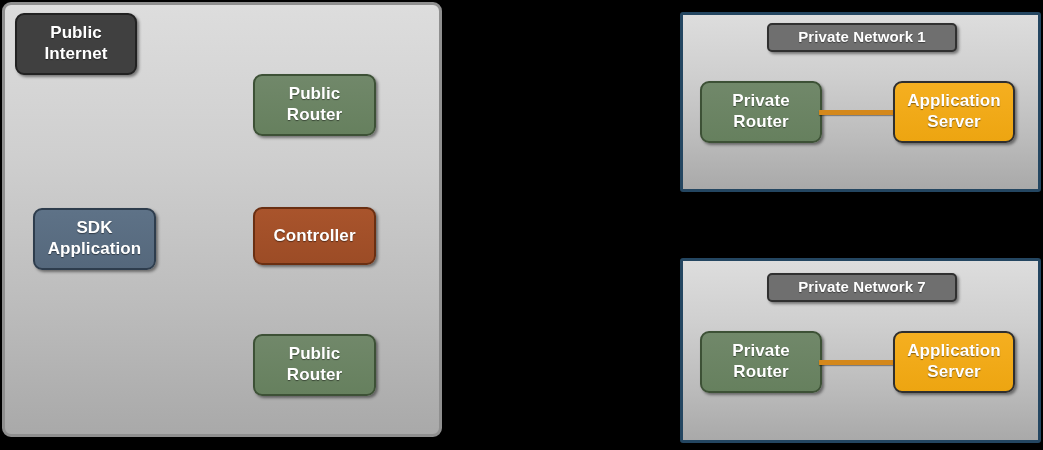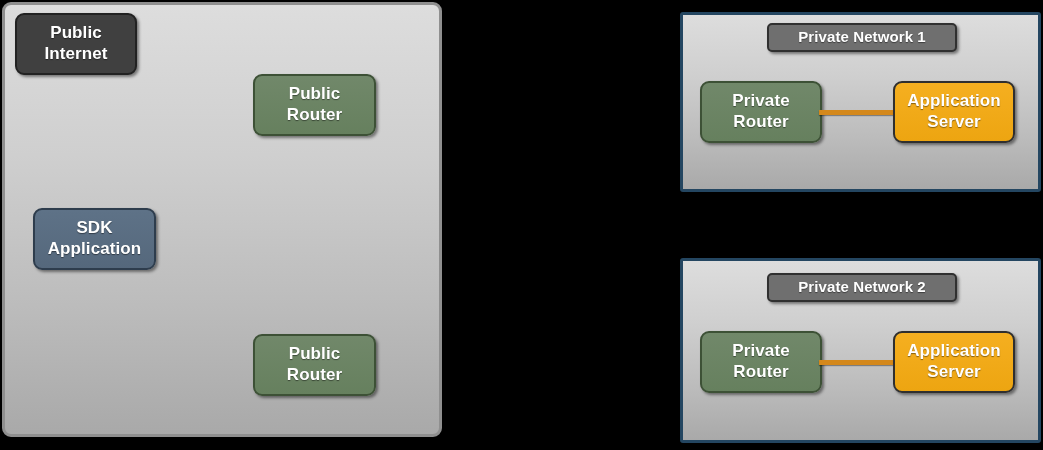--- a/index.html
+++ b/index.html
@@ -99,20 +99,21 @@
 
     <div class="node node-internet" style="left:10px; top:8px; width:122px; height:62px;">Public
 Internet</div>
 
     <div class="node node-router" style="left:248px; top:69px; width:123px; height:62px;">Public
 Router</div>
 
     <div class="node node-sdk" style="left:28px; top:203px; width:123px; height:62px;">SDK
 Application</div>
 
+    <div class="node node-controller" style="left:248px; top:202px; width:123px; height:58px;">Controller</div>
 
     <div class="node node-router" style="left:248px; top:329px; width:123px; height:62px;">Public
 Router</div>
 
   </div>
 
   <div class="panel panel-private panel-private-1">
 
     <div class="node node-netlabel" style="left:84px; top:8px; width:190px; height:29px;">Private Network 1</div>
 
@@ -121,21 +122,21 @@
 
     <div class="link" style="left:136px; top:95px; width:78px;"></div>
 
     <div class="node node-appserver" style="left:210px; top:66px; width:122px; height:62px;">Application
 Server</div>
 
   </div>
 
   <div class="panel panel-private panel-private-2">
 
-    <div class="node node-netlabel" style="left:84px; top:12px; width:190px; height:29px;">Private Network 2</div>
+    <div class="node node-netlabel" style="left:84px; top:12px; width:190px; height:29px;">Private Network 7</div>
 
     <div class="node node-router" style="left:17px; top:70px; width:122px; height:62px;">Private
 Router</div>
 
     <div class="link" style="left:136px; top:99px; width:78px;"></div>
 
     <div class="node node-appserver" style="left:210px; top:70px; width:122px; height:62px;">Application
 Server</div>
 
   </div>

